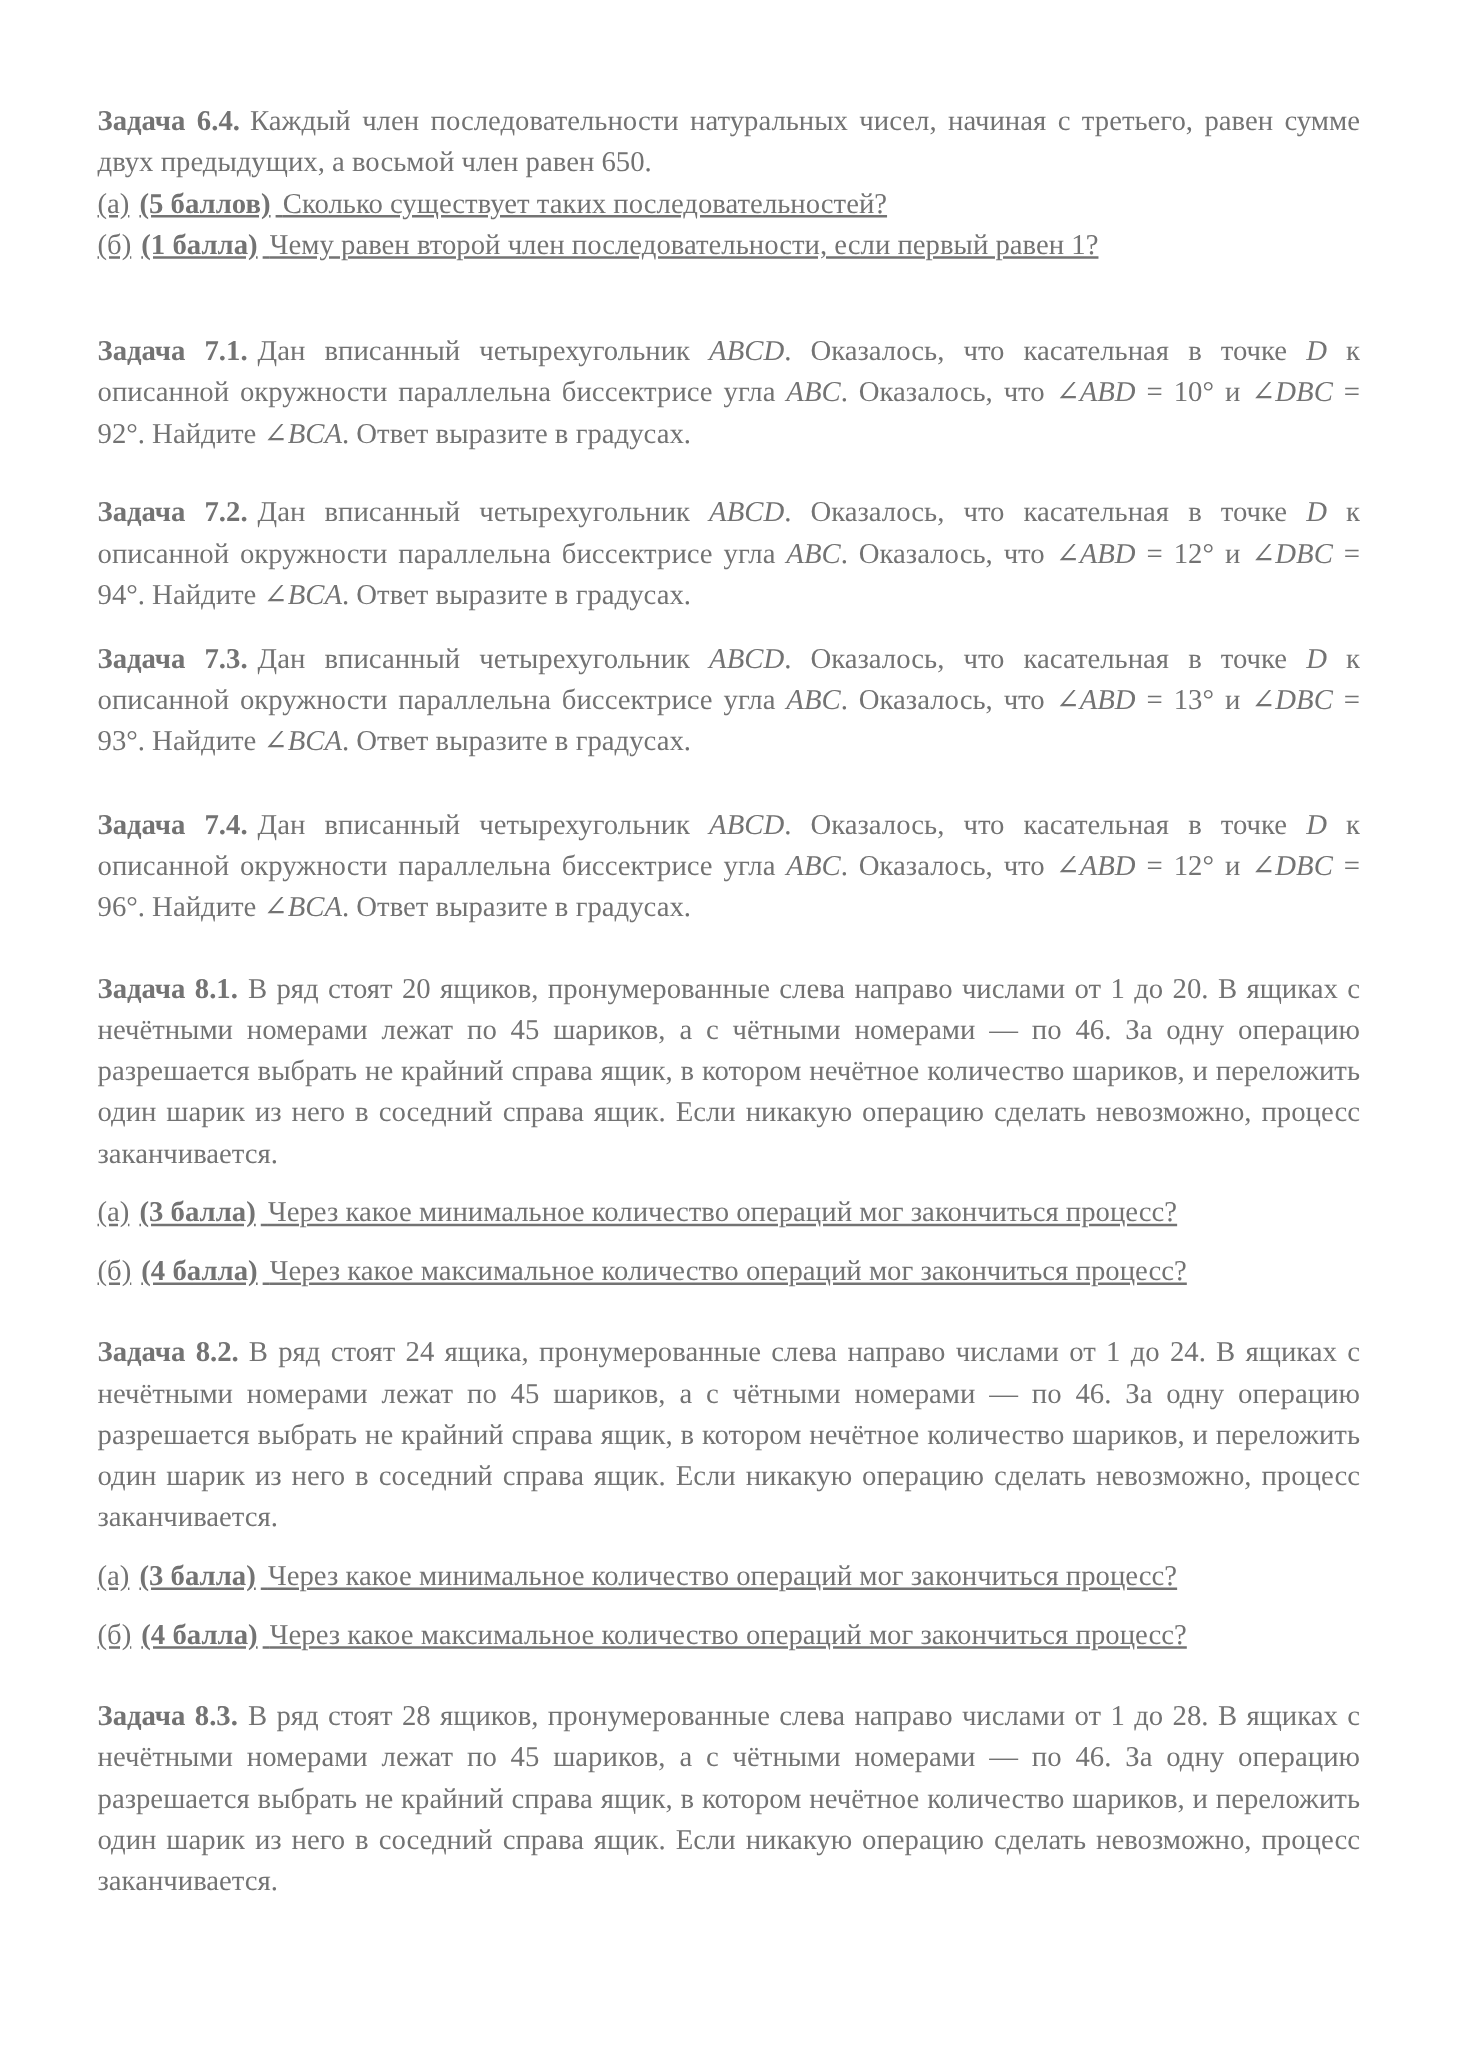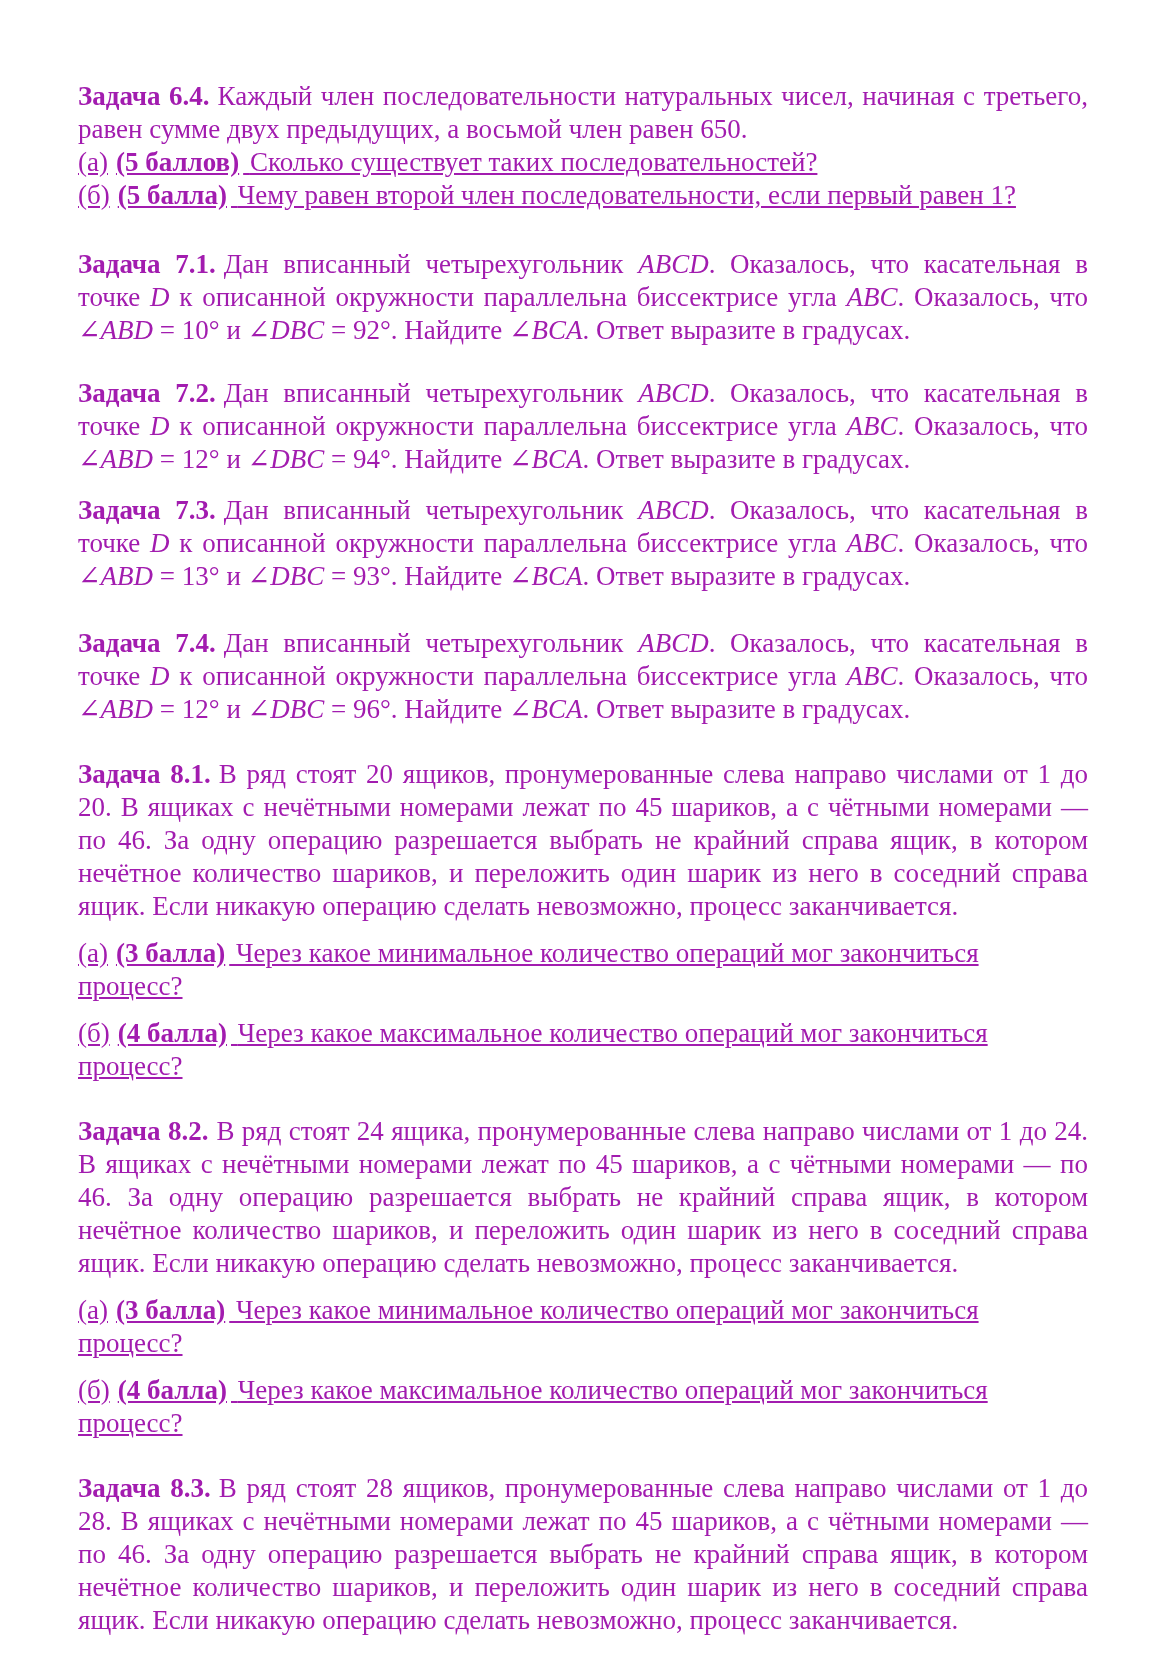--- a/index.html
+++ b/index.html
@@ -1,48 +1,48 @@
 <!DOCTYPE html>
 <html><head>
   <meta charset="utf-8">
   <style>
     html, body { margin: 0; padding: 0; background: #ffffff; }
     body { width: 1166px; height: 1654px; position: relative; overflow: hidden; }
     .page {
       position: absolute; left: 78px; top: 80px; width: 1010px;
       font-family: "Liberation Serif", "DejaVu Serif", serif;
-      font-size: 27px; line-height: 33px; color: #a21caf;
+      font-size: 23px; line-height: 33px; color: #737373;
       text-align: justify;
     }
     .problem { margin: 0; }
     .problem p { margin: 0; }
     .head { font-weight: bold; margin-right: 8px; }
     .pts { font-weight: bold; margin-right: 4px; }
     .lbl { margin-right: 8px; }
     .m { font-style: italic; }
     .sub { margin: 0; text-align: left; text-decoration: underline; }
     .sub.spaced { margin-top: 14px; }
     #p64 { }
-    #p71 { margin-top: 36px; }
+    #p71 { margin-top: 52px; }
     #p72 { margin-top: 30px; }
     #p73 { margin-top: 18px; }
     #p74 { margin-top: 34px; }
     #p81 { margin-top: 32px; }
     #p82 { margin-top: 32px; }
     #p83 { margin-top: 32px; }
   </style>
 </head>
 <body>
 
 <div class="page">
 
   <div class="problem" id="p64">
     <p><span class="head">Задача 6.4.</span><span>Каждый член последовательности натуральных чисел, начиная с третьего, равен сумме двух предыдущих, а восьмой член равен 650.</span></p>
     <p class="sub"><span class="lbl">(а)</span><span class="pts">(5 баллов)</span> <span>Сколько существует таких последовательностей?</span></p>
-    <p class="sub"><span class="lbl">(б)</span><span class="pts">(5 балла)</span> <span>Чему равен второй член последовательности, если первый равен 1?</span></p>
+    <p class="sub"><span class="lbl">(б)</span><span class="pts">(1 балла)</span> <span>Чему равен второй член последовательности, если первый равен 1?</span></p>
   </div>
 
   <div class="problem" id="p71">
     <p><span class="head">Задача 7.1.</span><span>Дан вписанный четырехугольник </span><span class="m">ABCD</span><span>. Оказалось, что касательная в точке </span><span class="m">D</span><span> к описанной окружности параллельна биссектрисе угла </span><span class="m">ABC</span><span>. Оказалось, что </span><span class="m">∠ABD</span><span> = 10° и </span><span class="m">∠DBC</span><span> = 92°. Найдите </span><span class="m">∠BCA</span><span>. Ответ выразите в градусах.</span></p>
   </div>
 
   <div class="problem" id="p72">
     <p><span class="head">Задача 7.2.</span><span>Дан вписанный четырехугольник </span><span class="m">ABCD</span><span>. Оказалось, что касательная в точке </span><span class="m">D</span><span> к описанной окружности параллельна биссектрисе угла </span><span class="m">ABC</span><span>. Оказалось, что </span><span class="m">∠ABD</span><span> = 12° и </span><span class="m">∠DBC</span><span> = 94°. Найдите </span><span class="m">∠BCA</span><span>. Ответ выразите в градусах.</span></p>
   </div>
 

